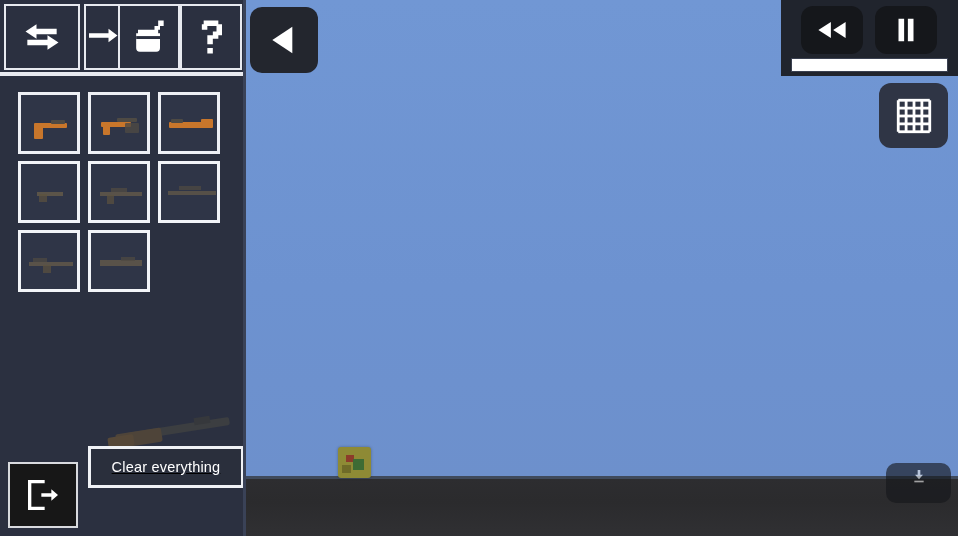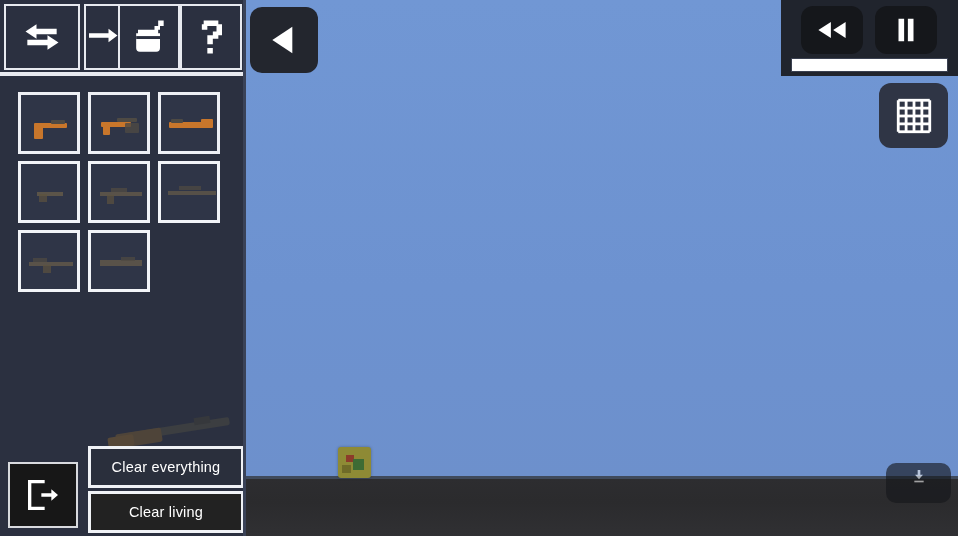--- a/index.html
+++ b/index.html
@@ -64,21 +64,21 @@
 
   
   .gun { position:absolute; }
   .g-barrel { background:#c8762b; border-radius:1px; }
   .g-dark { background:#4e4a44; border-radius:1px; }
 
   
   .exit-btn { position:absolute; left:8px; top:462px; width:70px; height:66px;
               background:#171717; border:2px solid #d8dade;
               display:flex; align-items:center; justify-content:center; }
-  .clear-stack { position:absolute; left:88px; top:446px; width:156px; }
+  .clear-stack { position:absolute; left:88px; top:446px; width:156px;text-decoration:underline; }
   .clear-btn { width:156px; height:42px; background:#2a2f3c; border:3px solid #f0f2f6;
                color:#ffffff; font-size:14.5px; display:flex; align-items:center;
                justify-content:center; letter-spacing:.2px; }
   .clear-btn.second { background:#222222; margin-top:3px; }
 
   
   .back-btn { position:absolute; left:250px; top:7px; width:68px; height:66px;
               background:#23262e; border-radius:12px;
               display:flex; align-items:center; justify-content:center; }
   .tr-panel { position:absolute; left:781px; top:0; width:177px; height:76px;
@@ -211,23 +211,20 @@
       <svg width="40" height="40" viewBox="0 0 24 24">
         <path fill="none" stroke="#ffffff" stroke-width="2" d="M13 4 H4 V20 H13"></path>
         <path fill="#ffffff" d="M11 11 h6 V8.5 l4 3.5 -4 3.5 V13 h-6 z"></path>
       </svg>
     </div>
 
     <div class="clear-stack">
       <div class="clear-btn">
         <span>Clear everything</span>
       </div>
-      <div class="clear-btn second">
-        <span>Clear living</span>
-      </div>
     </div>
 
   </div>
 
   <div class="side-edge"></div>
 
   <div class="back-btn">
     <svg width="40" height="40" viewBox="0 0 24 24">
       <path fill="#ffffff" d="M17 4 L17 20 L5 12 Z"></path>
     </svg>

